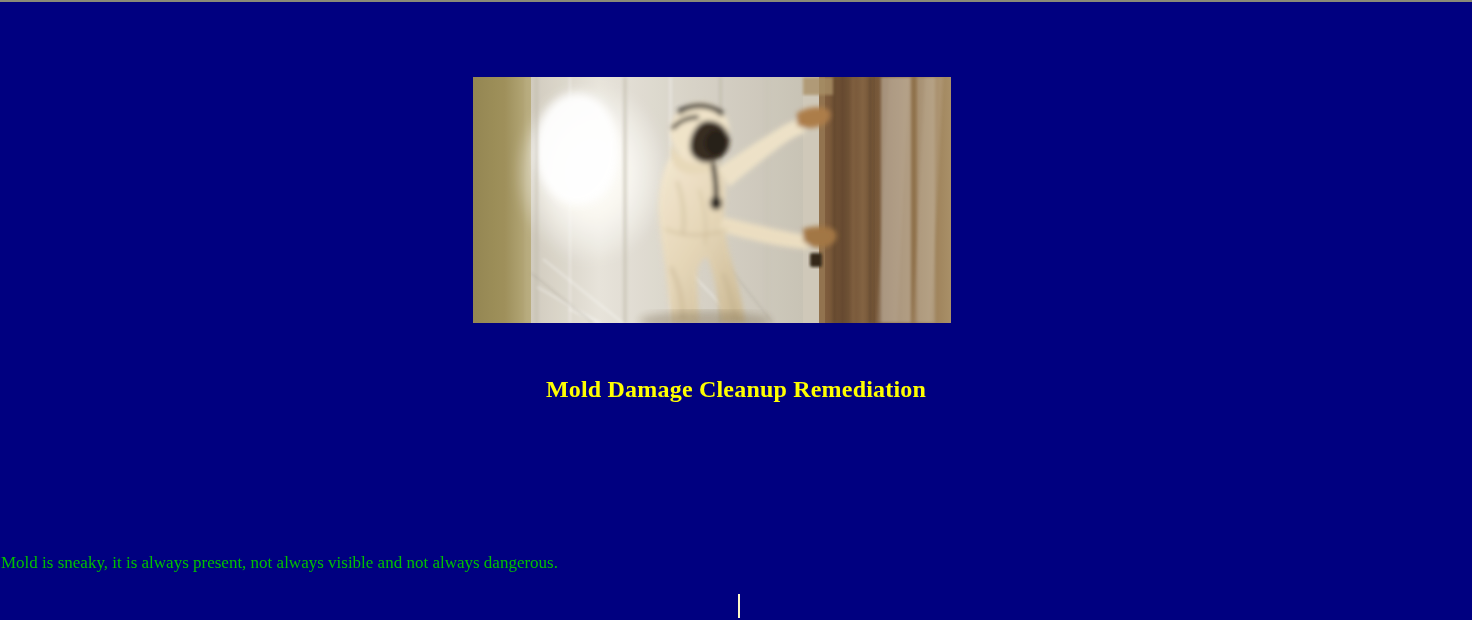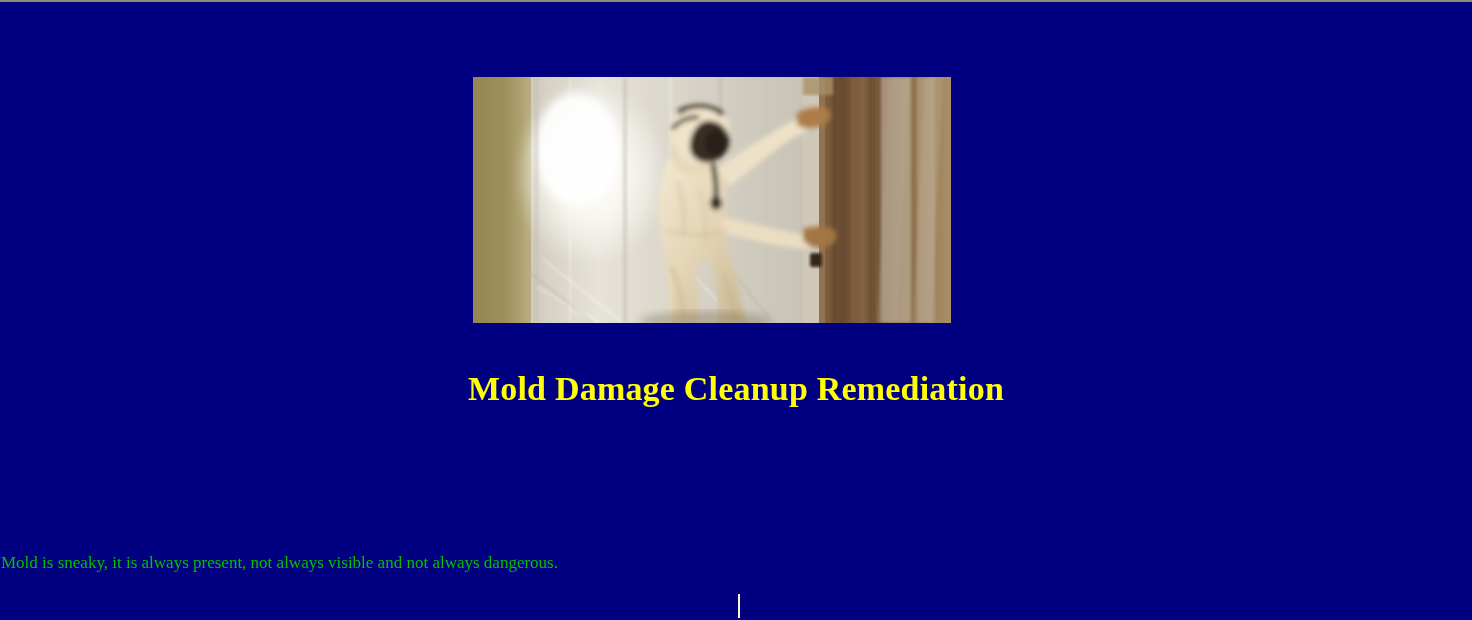--- a/index.html
+++ b/index.html
@@ -57,21 +57,21 @@
     position: absolute;
     left: 0;
     top: 366px;
     width: 1472px;
     text-align: center;
     margin: 0;
     padding: 0;
     color: #ffff00;
     font-family: "Liberation Serif", "DejaVu Serif", serif;
     font-weight: bold;
-    font-size: 34px;
+    font-size: 24px;
     line-height: 42px;
     letter-spacing: 0.2px;
   }
 
   
   .bodycopy {
     position: absolute;
     left: 1px;
     top: 480px;
     width: 700px;

